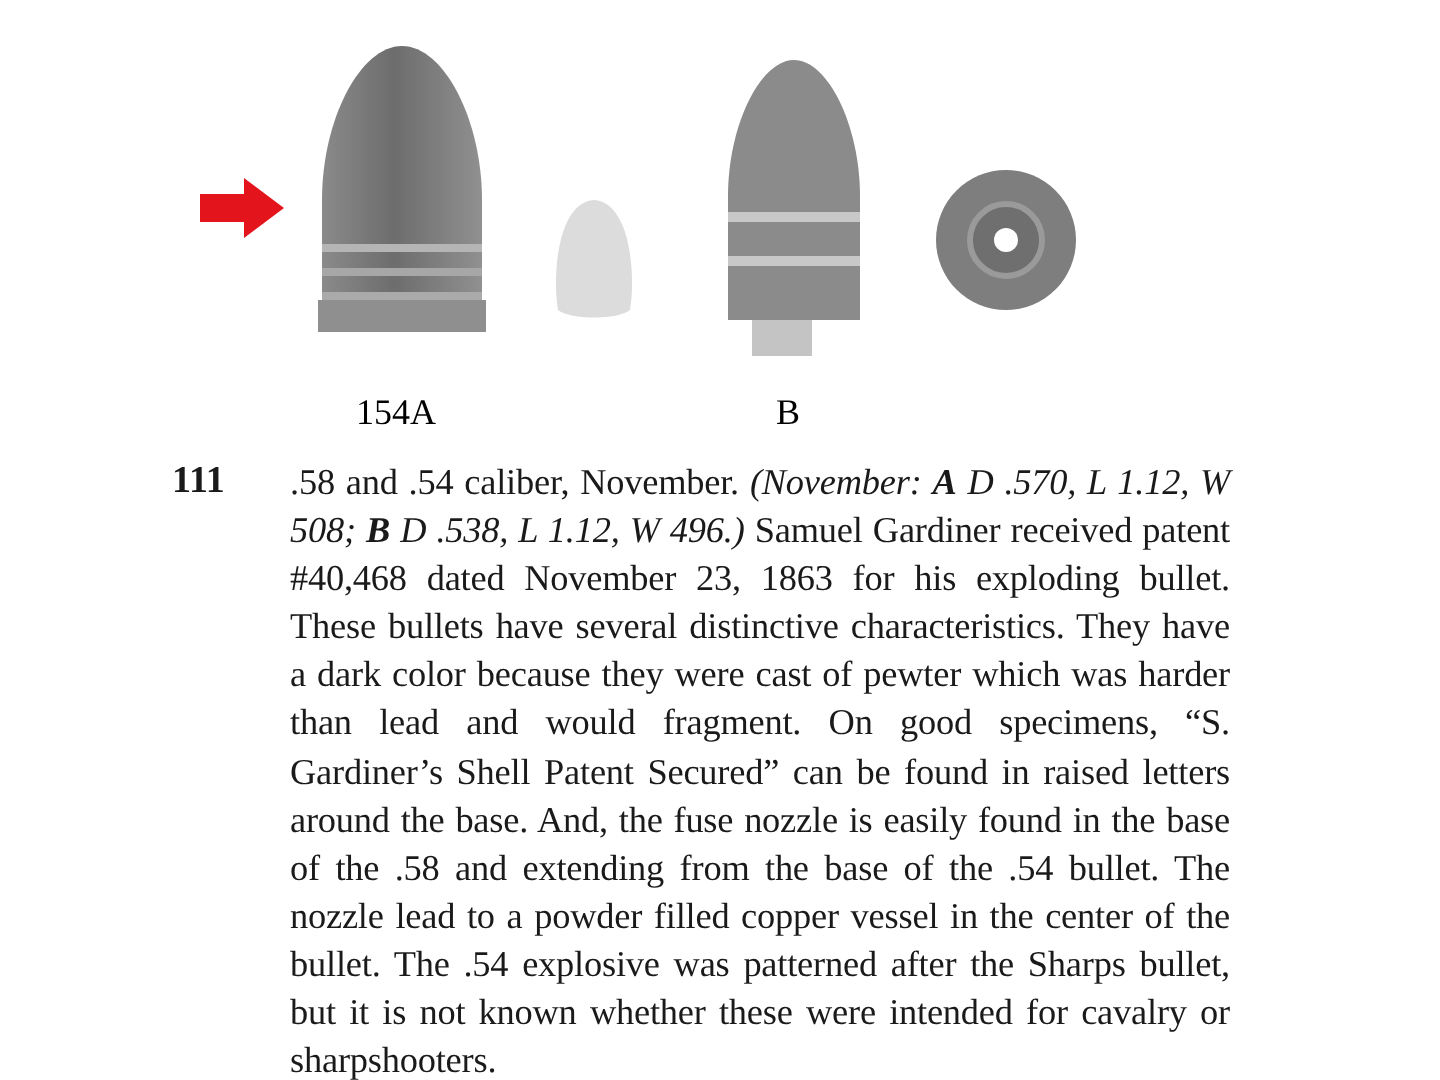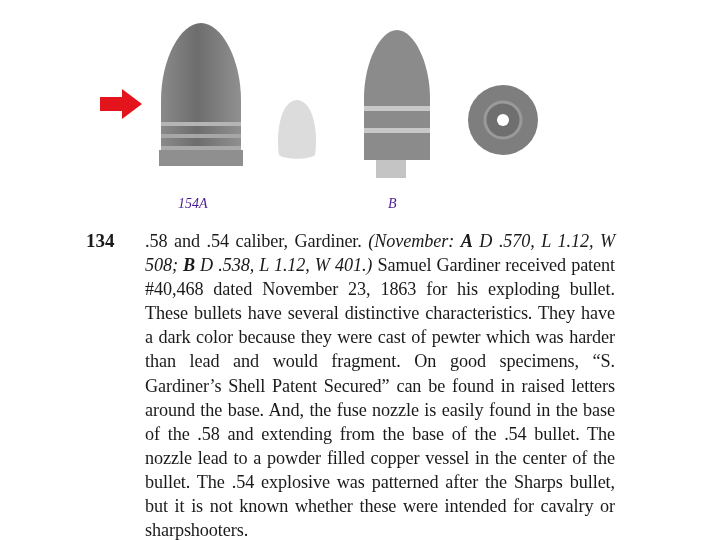--- a/index.html
+++ b/index.html
@@ -7,22 +7,22 @@
     width: 720px; height: 540px; background: #ffffff; position: relative; overflow: hidden;
     font-family: "Liberation Serif", "DejaVu Serif", serif; color: #1a1a1a;
   }
   .abs { position: absolute; }
   .arrow { left: 100px; top: 89px; width: 42px; height: 30px; }
   .bulletA { left: 155px; top: 20px; width: 92px; height: 148px; }
   .pellet { left: 275px; top: 97px; width: 44px; height: 64px; }
   .bulletB { left: 360px; top: 28px; width: 74px; height: 152px; }
   .basedisc { left: 466px; top: 83px; width: 74px; height: 74px; }
   .caption {
-    font-family: "Liberation Serif", "DejaVu Serif", serif; font-style: italic;
-    font-size: 14px; color: #4c1d95; top: 196px;
+    font-family: "Liberation Serif", "DejaVu Serif", serif; 
+    font-size: 18px; color: #000000; top: 196px;
   }
   .capA { left: 178px; }
   .capB { left: 388px; }
   .entry-num {
     left: 86px; top: 229px; font-weight: bold; font-size: 19px; line-height: 24px;
   }
   .body-text {
     left: 145px; top: 229px; width: 470px; font-size: 18.2px; line-height: 24.1px;
     text-align: justify; text-align-last: left; letter-spacing: -0.1px;
   }
@@ -64,23 +64,23 @@
 
 <svg class="abs basedisc" viewBox="0 0 74 74">
   <circle cx="37" cy="37" r="35" fill="#7e7e7e"></circle>
   <circle cx="37" cy="37" r="18" fill="#6f6f6f" stroke="#9a9a9a" stroke-width="3"></circle>
   <circle cx="37" cy="37" r="6" fill="#ffffff"></circle>
 </svg>
 
 <div class="abs caption capA">154A</div>
 <div class="abs caption capB">B</div>
 
-<div class="abs entry-num">134</div>
+<div class="abs entry-num">111</div>
 
 <div class="abs body-text">
-  <span>.58 and .54 caliber, Gardiner.</span>
+  <span>.58 and .54 caliber, November.</span>
   <span class="it">(November:</span>
   <span class="bd">A</span>
   <span class="it">D .570, L 1.12, W 508;</span>
   <span class="bd">B</span>
-  <span class="it">D .538, L 1.12, W 401.)</span>
+  <span class="it">D .538, L 1.12, W 496.)</span>
   <span>Samuel Gardiner received patent #40,468 dated November 23, 1863 for his exploding bullet. These bullets have several distinctive characteristics. They have a dark color because they were cast of pewter which was harder than lead and would fragment. On good specimens, “S. Gardiner’s Shell Patent Secured” can be found in raised letters around the base. And, the fuse nozzle is easily found in the base of the .58 and extending from the base of the .54 bullet. The nozzle lead to a powder filled copper vessel in the center of the bullet. The .54 explosive was patterned after the Sharps bullet, but it is not known whether these were intended for cavalry or sharpshooters.</span>
 </div>
 
 </body></html>

